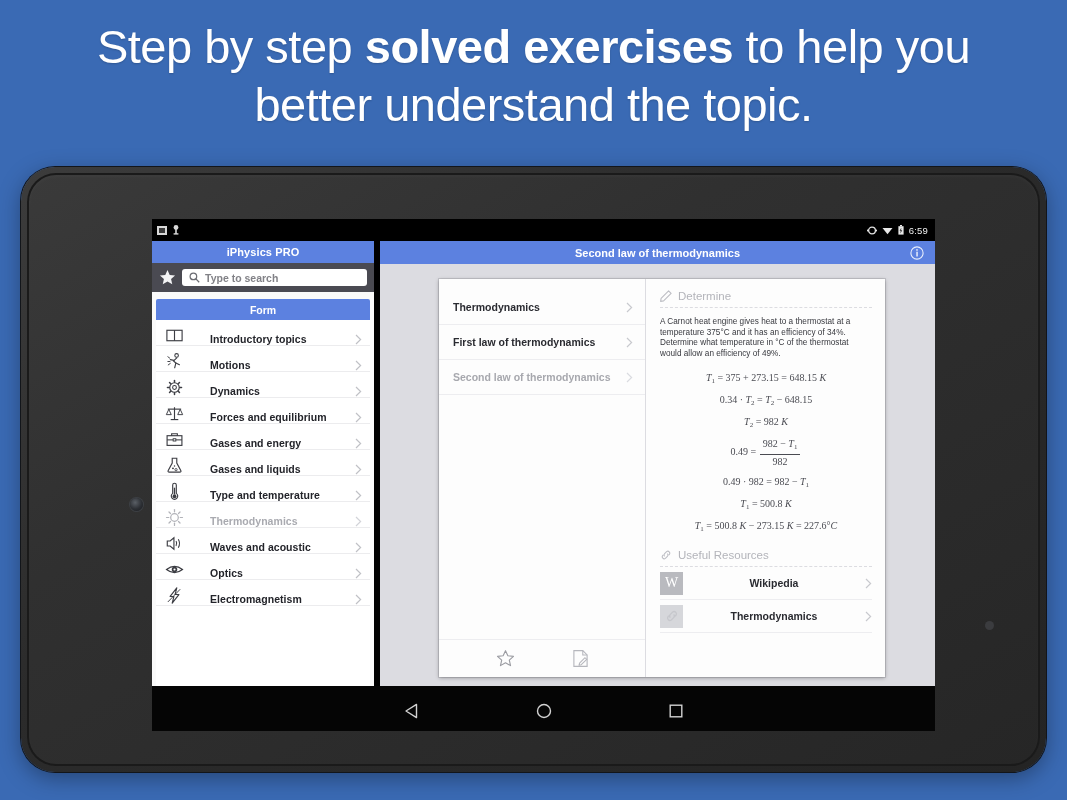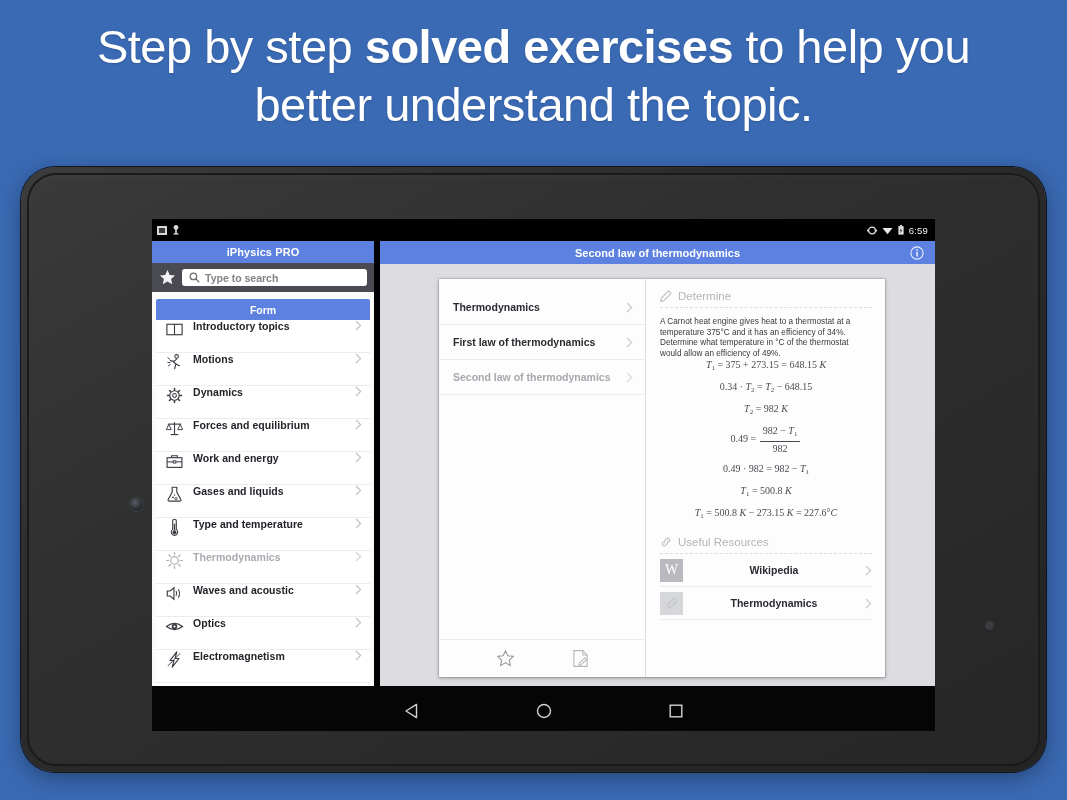--- a/index.html
+++ b/index.html
@@ -94,21 +94,21 @@
   .search-ph { font-size: 10.5px; color:#828287; font-weight: 600; }
 
   .form-hd {
     margin: 7px 4px 0 4px; height: 21px; background:#5c81e0;
     color: #fff; font-size: 10.5px; font-weight: 700;
     display: flex; align-items: center; justify-content: center;
     border-radius: 2px 2px 0 0;
   }
   .topics { margin: 0 4px; background:#fff; overflow: hidden; flex: 1; }
   .topic {
-    height: 33px; display: flex; align-items: flex-start; gap: 9px;
+    height: 26px; display: flex; align-items: flex-end; gap: 26px;
     padding: 0 8px 0 9px; border-bottom: 1px solid #ececee;
     background: #fff;
   }
   .topic .ic { width: 19px; height: 19px; flex: none; display:block; }
   .topic .lb { font-size: 10.5px; color: #23242a; font-weight: 600; flex: 1; letter-spacing: .05px; }
   .topic.dim .lb { color: #a9aab0; }
   .topic .ch { flex: none; }
 
   
   .right { flex: 1; background: #dcdce1; padding: 9px 0 0 0; position: relative; }
@@ -151,21 +151,21 @@
   .sect-hd {
     display: flex; align-items: center; gap: 6px;
     font-size: 11.5px; color: #b3b4ba; font-weight: 400;
     padding-bottom: 5px; border-bottom: 1px dashed #dcdce1;
   }
   .body-txt {
     margin-top: 9px; font-size: 8.2px; line-height: 10.6px;
     color: #37383e; letter-spacing: .02px;
   }
 
-  .eqs { }
+  .eqs { margin-top: 13px; }
   .eq {
     text-align: center; color: #4a4b52;
     font-family: "Liberation Serif", serif;
     font-size: 10px; margin-bottom: 9px; white-space: nowrap;
   }
   .eq i { font-style: italic; }
   .sub { font-size: 7px; vertical-align: -2px; }
   .frac { display: inline-block; vertical-align: middle; text-align: center; margin: 0 1px; }
   .frac .num { display:block; border-bottom: 1px solid #4a4b52; padding: 0 3px 1px; line-height: 11px; }
   .frac .den { display:block; padding-top: 1px; line-height: 11px; }
@@ -317,21 +317,21 @@
                 </svg>
             </div>
 
             <div class="topic">
               <svg class="ic" viewBox="0 0 20 20">
                 <rect x="2.2" y="6" width="15.6" height="10.2" fill="none" stroke="#3c3d43" stroke-width="1.2"></rect>
                 <path d="M7 6 V4 H13 V6" fill="none" stroke="#3c3d43" stroke-width="1.2"></path>
                 <line x1="2.2" y1="10.4" x2="17.8" y2="10.4" stroke="#3c3d43" stroke-width="1.1"></line>
                 <rect x="8.6" y="9.2" width="2.8" height="2.4" fill="#fff" stroke="#3c3d43" stroke-width="1"></rect>
               </svg>
-              <span class="lb">Work and energy</span>
+              <span class="lb">Gases and energy</span>
               <svg class="ch" width="7" height="11" viewBox="0 0 7 11">
                   <path d="M1 1 L5.6 5.5 L1 10" fill="none" stroke="#c0c1c6" stroke-width="1.2"></path>
                 </svg>
             </div>
 
             <div class="topic">
               <svg class="ic" viewBox="0 0 20 20">
                 <path d="M7.6 2.4 H12.4 V7.4 L16.6 15.2 Q17.4 17 15.4 17 H4.6 Q2.6 17 3.4 15.2 L7.6 7.4 Z" fill="none" stroke="#3c3d43" stroke-width="1.2"></path>
                 <circle cx="8.4" cy="13" r="1" fill="#3c3d43"></circle>
                   <circle cx="11.6" cy="14.4" r="1.2" fill="none" stroke="#3c3d43" stroke-width="0.9"></circle>

